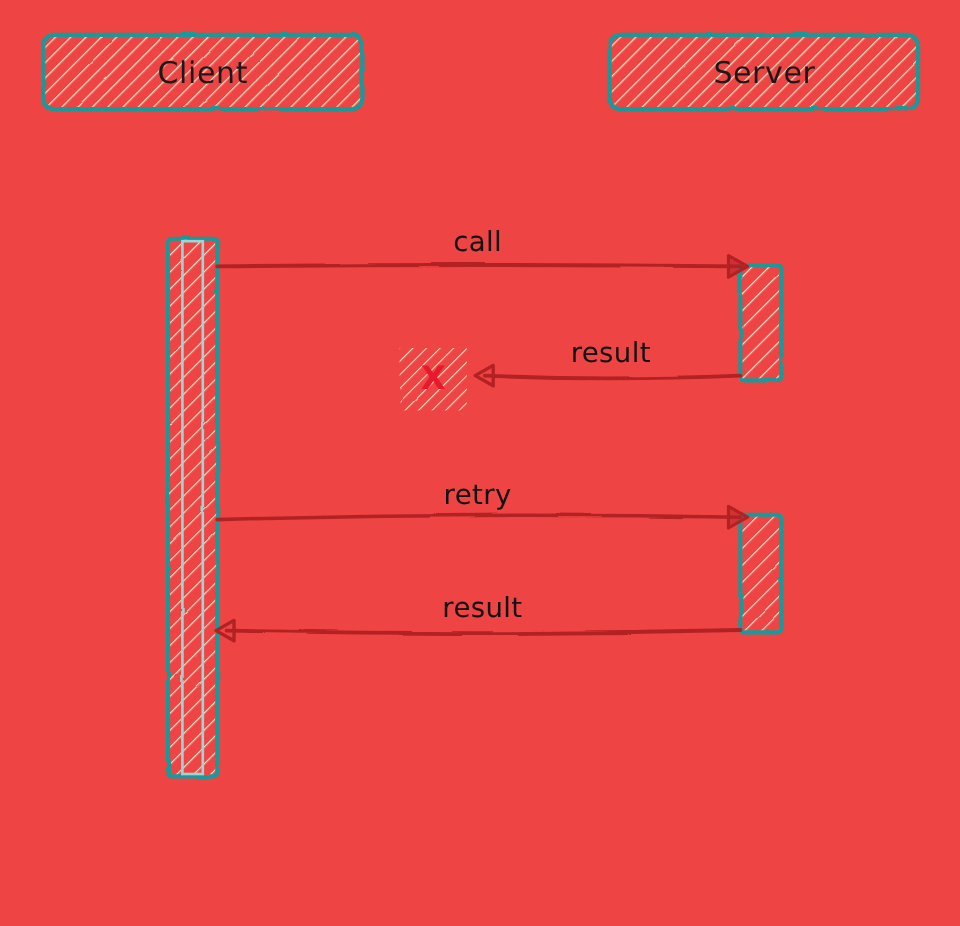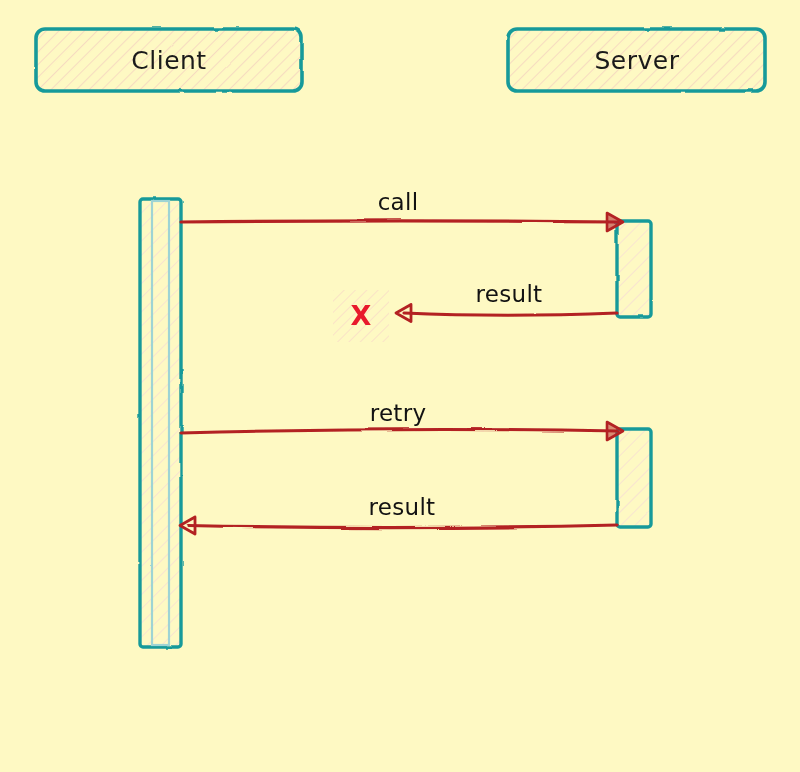--- a/index.html
+++ b/index.html
@@ -11,21 +11,21 @@
   body {
     width: 800px;
     height: 772px;
     font-family: "DejaVu Sans", sans-serif;
     overflow: hidden;
   }
   #diagram-root {
     position: relative;
     width: 800px;
     height: 772px;
-    background: #fef9c3;
+    background: #ef4444;
   }
   svg#sequence-svg {
     display: block;
     width: 800px;
     height: 772px;
   }
   .actor-label {
     font-family: "DejaVu Sans", sans-serif;
     font-size: 25px;
     fill: #1a1a1a;

